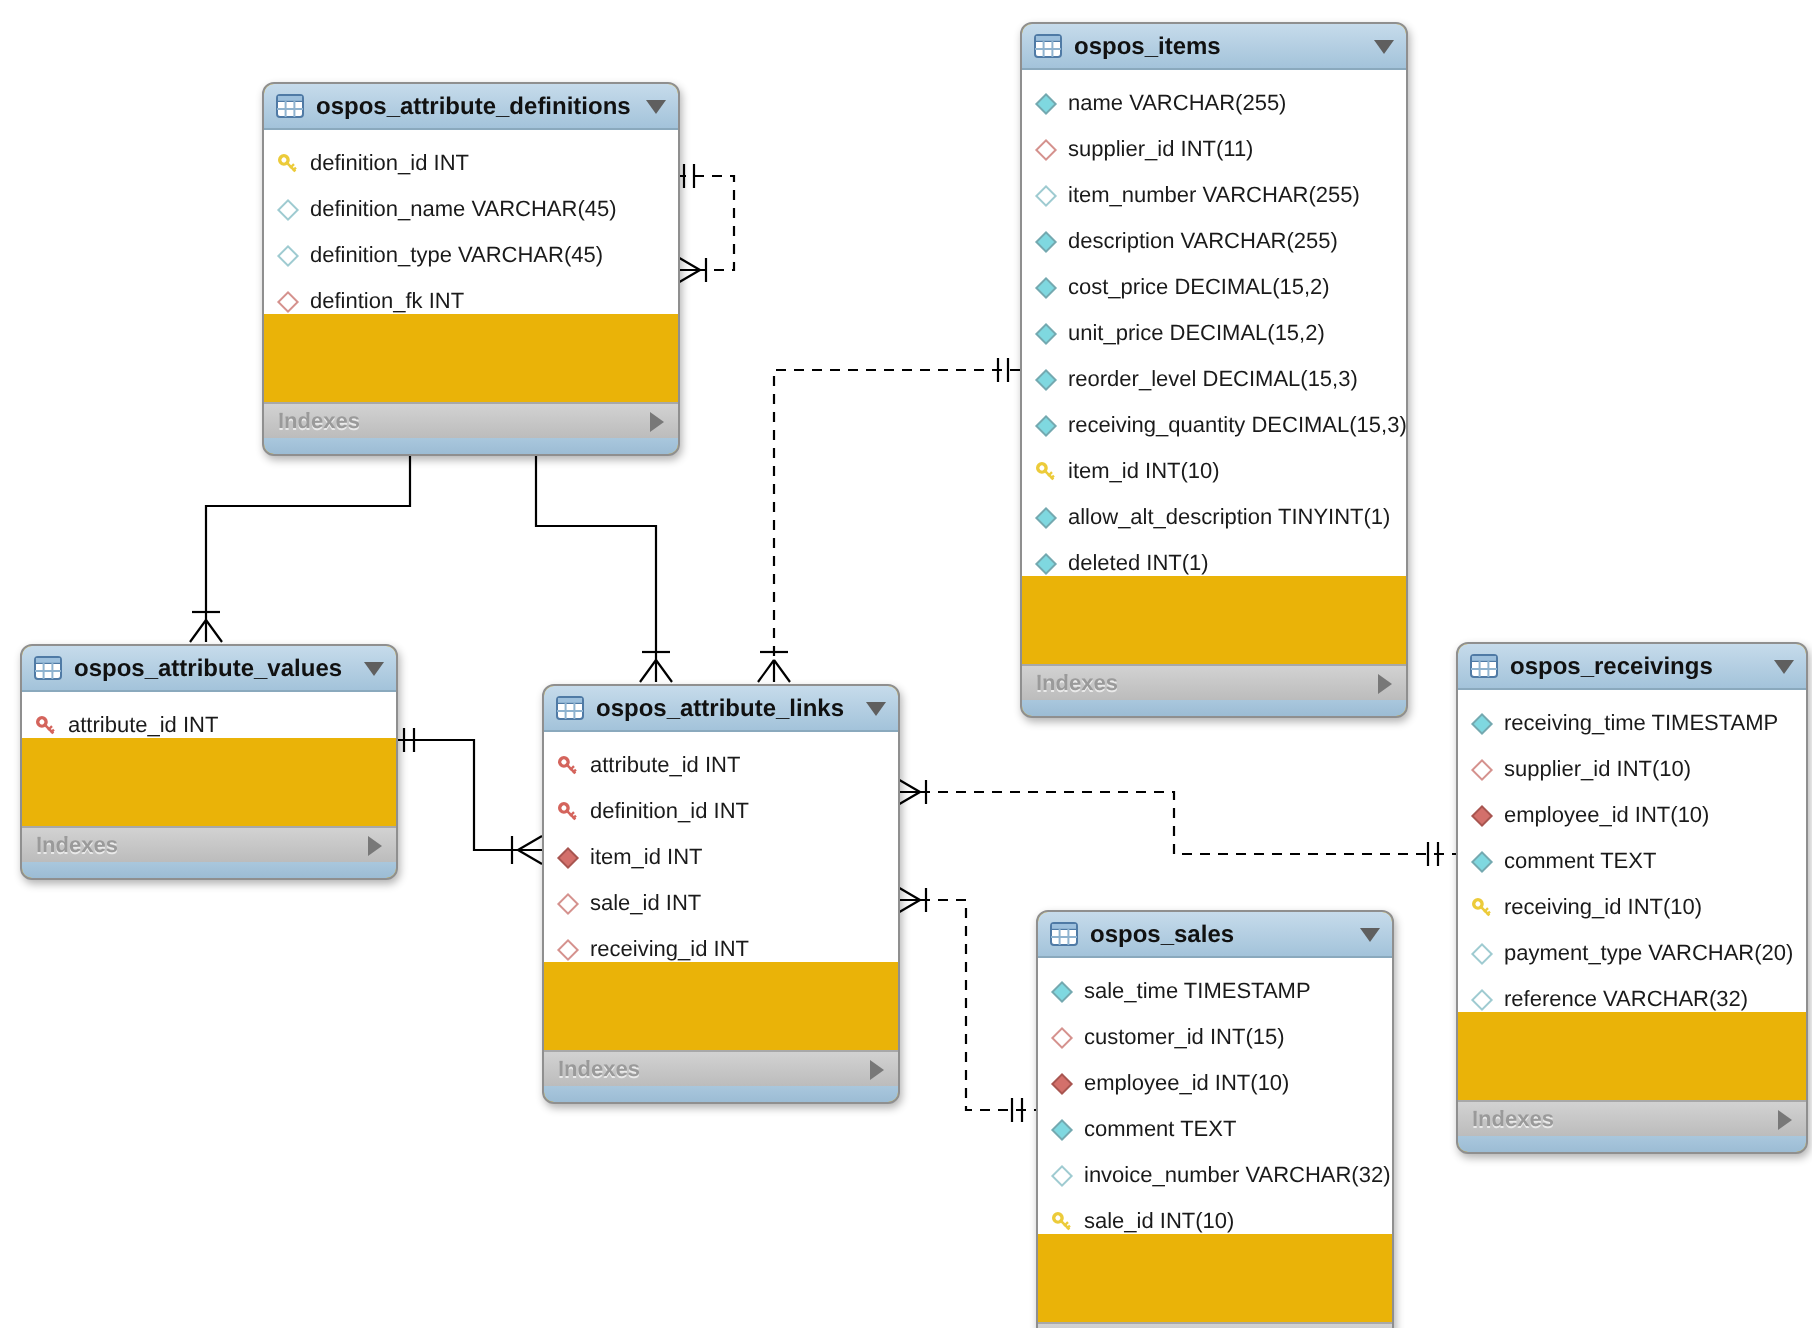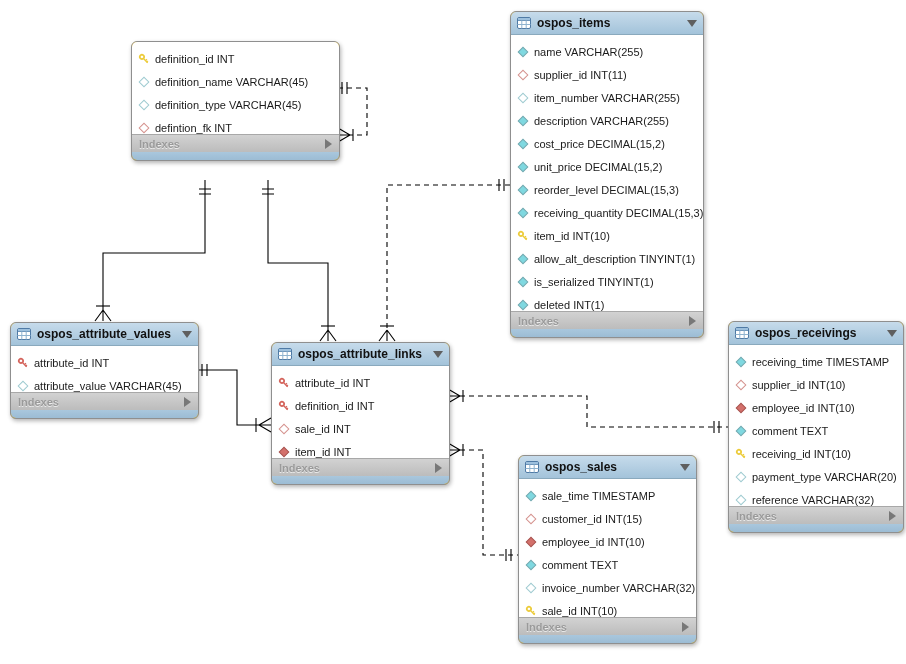--- a/index.html
+++ b/index.html
@@ -12,21 +12,21 @@
               background:linear-gradient(#c6dbeb,#a3c3da);border-bottom:1px solid #8aa9bd;}
   .tbl-title{font-size:12px;font-weight:bold;color:#111;flex:1 1 auto;white-space:nowrap;
              overflow:hidden;}
   .collapse-arrow{width:0;height:0;border-left:5px solid transparent;
                   border-right:5px solid transparent;border-top:7px solid #5f5f5f;}
   .tbl-body{background:#ffffff;}
   .tbl-row{height:23px;display:flex;align-items:flex-end;gap:5px;padding:0 6px;}
   .row-text{font-size:11px;color:#1a1a1a;white-space:nowrap;}
   .fld-icon{display:inline-flex;width:12px;height:12px;flex:0 0 12px;}
   .tbl-footer{height:17px;display:flex;align-items:center;justify-content:space-between;
-              padding:0 7px;background:linear-gradient(#d2d2d2,#bcbcbc);border-top:1px solid #a8a8a8;}
+              padding:0 7px;background:linear-gradient(#d2d2d2,#bcbcbc);border-top:1px solid #a8a8a8;margin-top:44px;}
   .footer-label{font-size:11px;font-weight:bold;color:#9a9a9a;
                 text-shadow:0 1px 0 rgba(255,255,255,0.65);}
   .expand-arrow{width:0;height:0;border-top:5px solid transparent;
                 border-bottom:5px solid transparent;border-left:7px solid #787878;}
   .tbl-bottom{height:8px;background:linear-gradient(#a9c7dd,#9cbcd4);}
   .tbl-icon{display:inline-flex;width:15px;height:12px;flex:0 0 15px;}
 </style>
 </head>
 <body>
 
@@ -78,20 +78,32 @@
 
     <g stroke="#000" stroke-width="1.1" fill="none">
       <path stroke-dasharray="5 4" d="M460,450 L483,450 L483,555 L518,555"></path>
       <path d="M463,444 V456"></path>
       <path d="M460,450 L448,443 M460,450 L448,450 M460,450 L448,457"></path>
       <path d="M506,549 V561 M511,549 V561"></path>
     </g>
   </svg>
 
   <div class="db-table" style="left:131px;top:41px;width:207px">
+      <div class="tbl-header">
+        <span class="tbl-icon">
+          <svg width="15" height="12" viewBox="0 0 15 12">
+            <rect x="0.5" y="0.5" width="13" height="11" rx="1.5" fill="#ffffff" stroke="#4f7aa5"></rect>
+            <path d="M0.5 3.5 h13" stroke="#4f7aa5"></path>
+            <rect x="1" y="1" width="12" height="2.4" fill="#9dc0dd"></rect>
+            <path d="M4.8 3.5 v8 M9.2 3.5 v8 M0.5 7.5 h13" stroke="#8fb3cf" fill="none"></path>
+          </svg>
+        </span>
+        <span class="tbl-title">ospos_attribute_definitions</span>
+        <span class="collapse-arrow"></span>
+      </div>
       <div class="tbl-body">
         <div class="tbl-row">
           <span class="fld-icon">
             <svg width="12" height="12" viewBox="0 0 12 12">
               <g transform="rotate(-45 6 6)">
                 <circle cx="6" cy="3.1" r="2.1" fill="none" stroke="#eccb3a" stroke-width="1.7"></circle>
                 <rect x="5.35" y="4.9" width="1.3" height="6.3" fill="#eccb3a"></rect>
                 <rect x="5.35" y="7.6" width="2.7" height="1.15" fill="#eccb3a"></rect>
                 <rect x="5.35" y="9.5" width="2.2" height="1.15" fill="#eccb3a"></rect>
               </g>
@@ -228,28 +240,20 @@
             </svg>
           </span>
           <span class="row-text">allow_alt_description TINYINT(1)</span>
         </div>
         <div class="tbl-row">
           <span class="fld-icon">
             <svg width="12" height="12" viewBox="0 0 12 12">
               <rect x="2.6" y="2.6" width="6.8" height="6.8" transform="rotate(45 6 6)" fill="#7fd8e0" stroke="#74a9b0" stroke-width="1"></rect>
             </svg>
           </span>
-          <span class="row-text">is_serialized TINYINT(1)</span>
-        </div>
-        <div class="tbl-row">
-          <span class="fld-icon">
-            <svg width="12" height="12" viewBox="0 0 12 12">
-              <rect x="2.6" y="2.6" width="6.8" height="6.8" transform="rotate(45 6 6)" fill="#7fd8e0" stroke="#74a9b0" stroke-width="1"></rect>
-            </svg>
-          </span>
           <span class="row-text">deleted INT(1)</span>
         </div>
       </div>
       <div class="tbl-footer">
         <span class="footer-label">Indexes</span>
         <span class="expand-arrow"></span>
       </div>
       <div class="tbl-bottom"></div>
     </div>
   <div class="db-table" style="left:10px;top:322px;width:187px">
@@ -272,28 +276,20 @@
               <g transform="rotate(-45 6 6)">
                 <circle cx="6" cy="3.1" r="2.1" fill="none" stroke="#d4645c" stroke-width="1.7"></circle>
                 <rect x="5.35" y="4.9" width="1.3" height="6.3" fill="#d4645c"></rect>
                 <rect x="5.35" y="7.6" width="2.7" height="1.15" fill="#d4645c"></rect>
                 <rect x="5.35" y="9.5" width="2.2" height="1.15" fill="#d4645c"></rect>
               </g>
             </svg>
           </span>
           <span class="row-text">attribute_id INT</span>
         </div>
-        <div class="tbl-row">
-          <span class="fld-icon">
-            <svg width="12" height="12" viewBox="0 0 12 12">
-              <rect x="2.6" y="2.6" width="6.8" height="6.8" transform="rotate(45 6 6)" fill="#ffffff" stroke="#9fcbd1" stroke-width="1"></rect>
-            </svg>
-          </span>
-          <span class="row-text">attribute_value VARCHAR(45)</span>
-        </div>
       </div>
       <div class="tbl-footer">
         <span class="footer-label">Indexes</span>
         <span class="expand-arrow"></span>
       </div>
       <div class="tbl-bottom"></div>
     </div>
   <div class="db-table" style="left:271px;top:342px;width:177px">
       <div class="tbl-header">
         <span class="tbl-icon">
@@ -330,32 +326,40 @@
                 <rect x="5.35" y="7.6" width="2.7" height="1.15" fill="#d4645c"></rect>
                 <rect x="5.35" y="9.5" width="2.2" height="1.15" fill="#d4645c"></rect>
               </g>
             </svg>
           </span>
           <span class="row-text">definition_id INT</span>
         </div>
         <div class="tbl-row">
           <span class="fld-icon">
             <svg width="12" height="12" viewBox="0 0 12 12">
+              <rect x="2.6" y="2.6" width="6.8" height="6.8" transform="rotate(45 6 6)" fill="#d3706b" stroke="#a85550" stroke-width="1"></rect>
+            </svg>
+          </span>
+          <span class="row-text">item_id INT</span>
+        </div>
+        <div class="tbl-row">
+          <span class="fld-icon">
+            <svg width="12" height="12" viewBox="0 0 12 12">
               <rect x="2.6" y="2.6" width="6.8" height="6.8" transform="rotate(45 6 6)" fill="#ffffff" stroke="#d5928e" stroke-width="1"></rect>
             </svg>
           </span>
           <span class="row-text">sale_id INT</span>
         </div>
         <div class="tbl-row">
           <span class="fld-icon">
             <svg width="12" height="12" viewBox="0 0 12 12">
-              <rect x="2.6" y="2.6" width="6.8" height="6.8" transform="rotate(45 6 6)" fill="#d3706b" stroke="#a85550" stroke-width="1"></rect>
-            </svg>
-          </span>
-          <span class="row-text">item_id INT</span>
+              <rect x="2.6" y="2.6" width="6.8" height="6.8" transform="rotate(45 6 6)" fill="#ffffff" stroke="#d5928e" stroke-width="1"></rect>
+            </svg>
+          </span>
+          <span class="row-text">receiving_id INT</span>
         </div>
       </div>
       <div class="tbl-footer">
         <span class="footer-label">Indexes</span>
         <span class="expand-arrow"></span>
       </div>
       <div class="tbl-bottom"></div>
     </div>
   <div class="db-table" style="left:728px;top:321px;width:174px">
       <div class="tbl-header">

